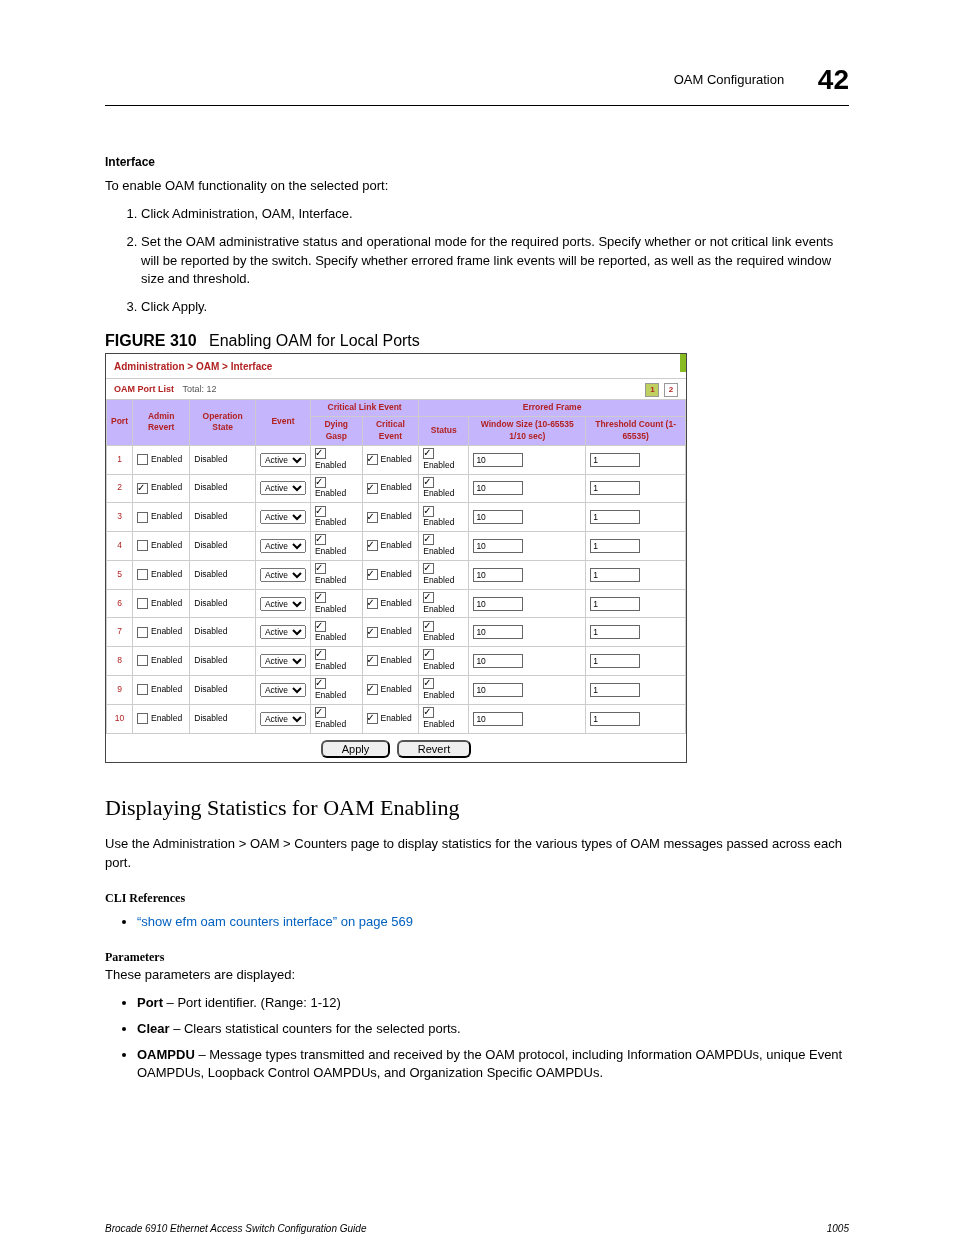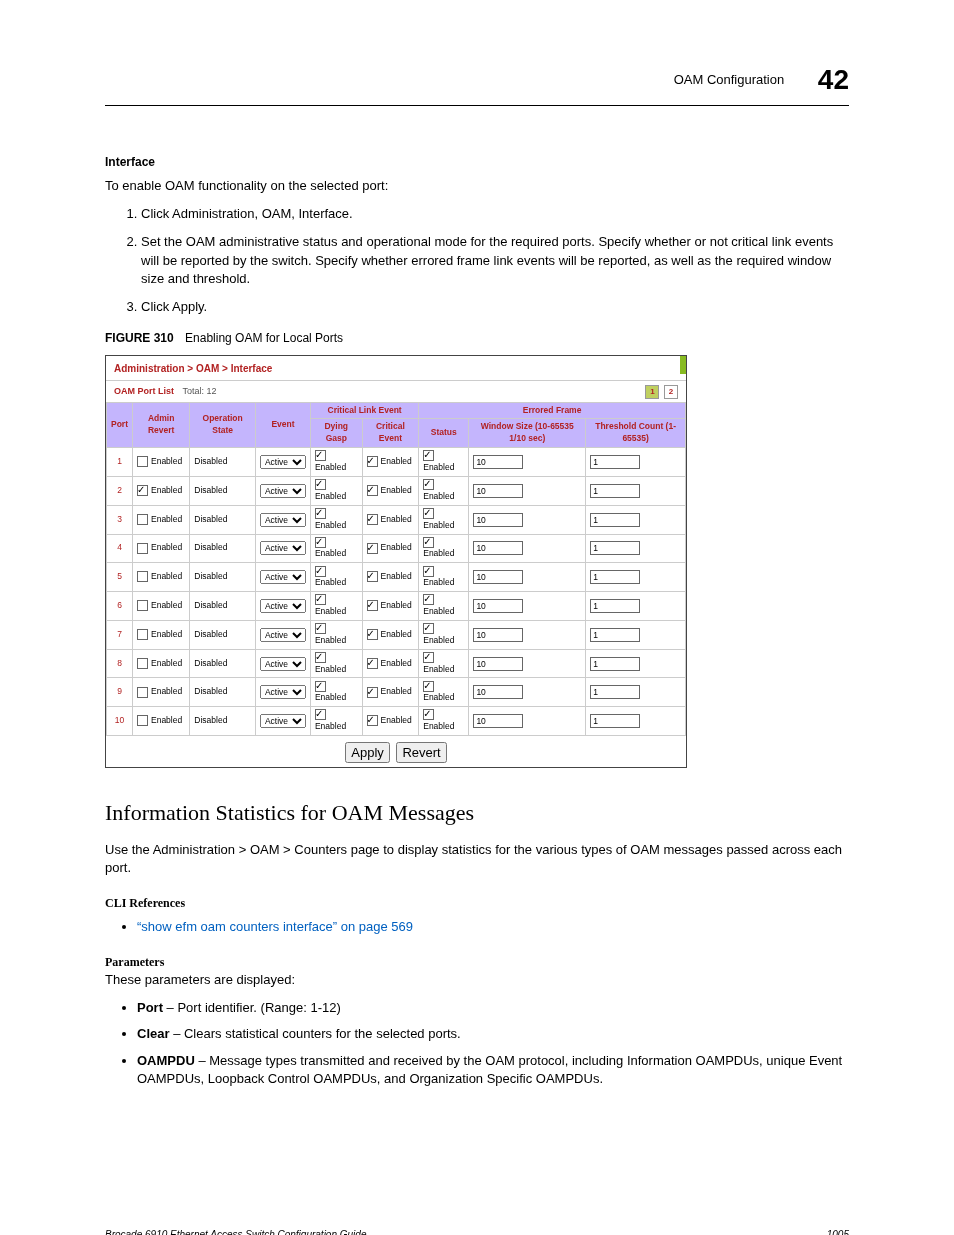--- a/index.html
+++ b/index.html
@@ -34,21 +34,21 @@
     width: 100%;
   }
   .hdr-interface {
     font-weight: bold;
     font-size: 12px;
     margin-bottom: 6px;
   }
   .para { margin-bottom: 10px; }
   ol.steps { padding-left: 36px; margin: 8px 0 14px 0; }
   ol.steps li { margin-bottom: 10px; }
-  .fig-caption { font-weight: bold; font-size: 12px; margin-top: 10px; margin-bottom: 8px; }
+  .fig-caption { font-weight: bold; font-size: 16px; margin-top: 10px; }
   .fig-caption .fig-title { font-weight: normal; margin-left: 8px; }
 
   
   .fig-frame {
     border: 1px solid #444;
     width: 580px;
     background: #fff;
     font-size: 9px;
     color: #000;
     position: relative;
@@ -95,21 +95,21 @@
     font-weight: bold;
     text-align: center;
     font-size: 8.5px;
   }
   table.port-list td.port-num { color:#b22222; text-align:center; }
   .chk { display:inline-block; width:9px; height:9px; border:1px solid #666; vertical-align:middle; margin-right:3px; background:#fff; position:relative; }
   .chk.checked::after { content:"✓"; position:absolute; left:-1px; top:-3px; font-size:10px; }
   select.mini { font-size:8.5px; height:14px; width:46px; }
   input.mini { font-size:8.5px; height:12px; width:44px; border:1px solid #666; padding:0 2px; }
   .fig-actions { text-align:center; padding:6px 0 4px 0; }
-  .fig-actions button { font-size:13px; padding:1px 4px; margin:0 2px; }
+  .fig-actions button { font-size:11px; padding:1px 19px; margin:0 2px;border-radius:6px; }
 
   h2.section-h2 {
     font-family: Georgia, 'Times New Roman', serif;
     font-weight: normal;
     font-size: 22px;
     margin: 28px 0 12px 0;
   }
   .ref-head { font-weight: bold; font-size: 12px; margin-top: 18px; font-family: Liberation Serif, serif; }
   ul.bul { padding-left: 32px; margin: 6px 0 14px 0; }
   ul.bul li { margin-bottom: 8px; }
@@ -288,21 +288,21 @@
           <td><input class="mini" value="1" style=""></td>
         </tr>
       </tbody>
   </table>
   <div class="fig-actions">
     <button>Apply</button>
     <button>Revert</button>
   </div>
 </div>
 
-<h2 class="section-h2">Information Statistics for OAM Messages</h2>
+<h2 class="section-h2">Displaying Statistics for OAM Enabling</h2>
 <div class="para">Use the Administration &gt; OAM &gt; Counters page to display statistics for the various types of OAM messages passed across each port.</div>
 
 <div class="ref-head">CLI References</div>
 <ul class="bul">
   <li><span class="link">“show efm oam counters interface” on page 569</span></li>
 </ul>
 
 <div class="ref-head">Parameters</div>
 <div class="para">These parameters are displayed:</div>
 <ul class="bul">

